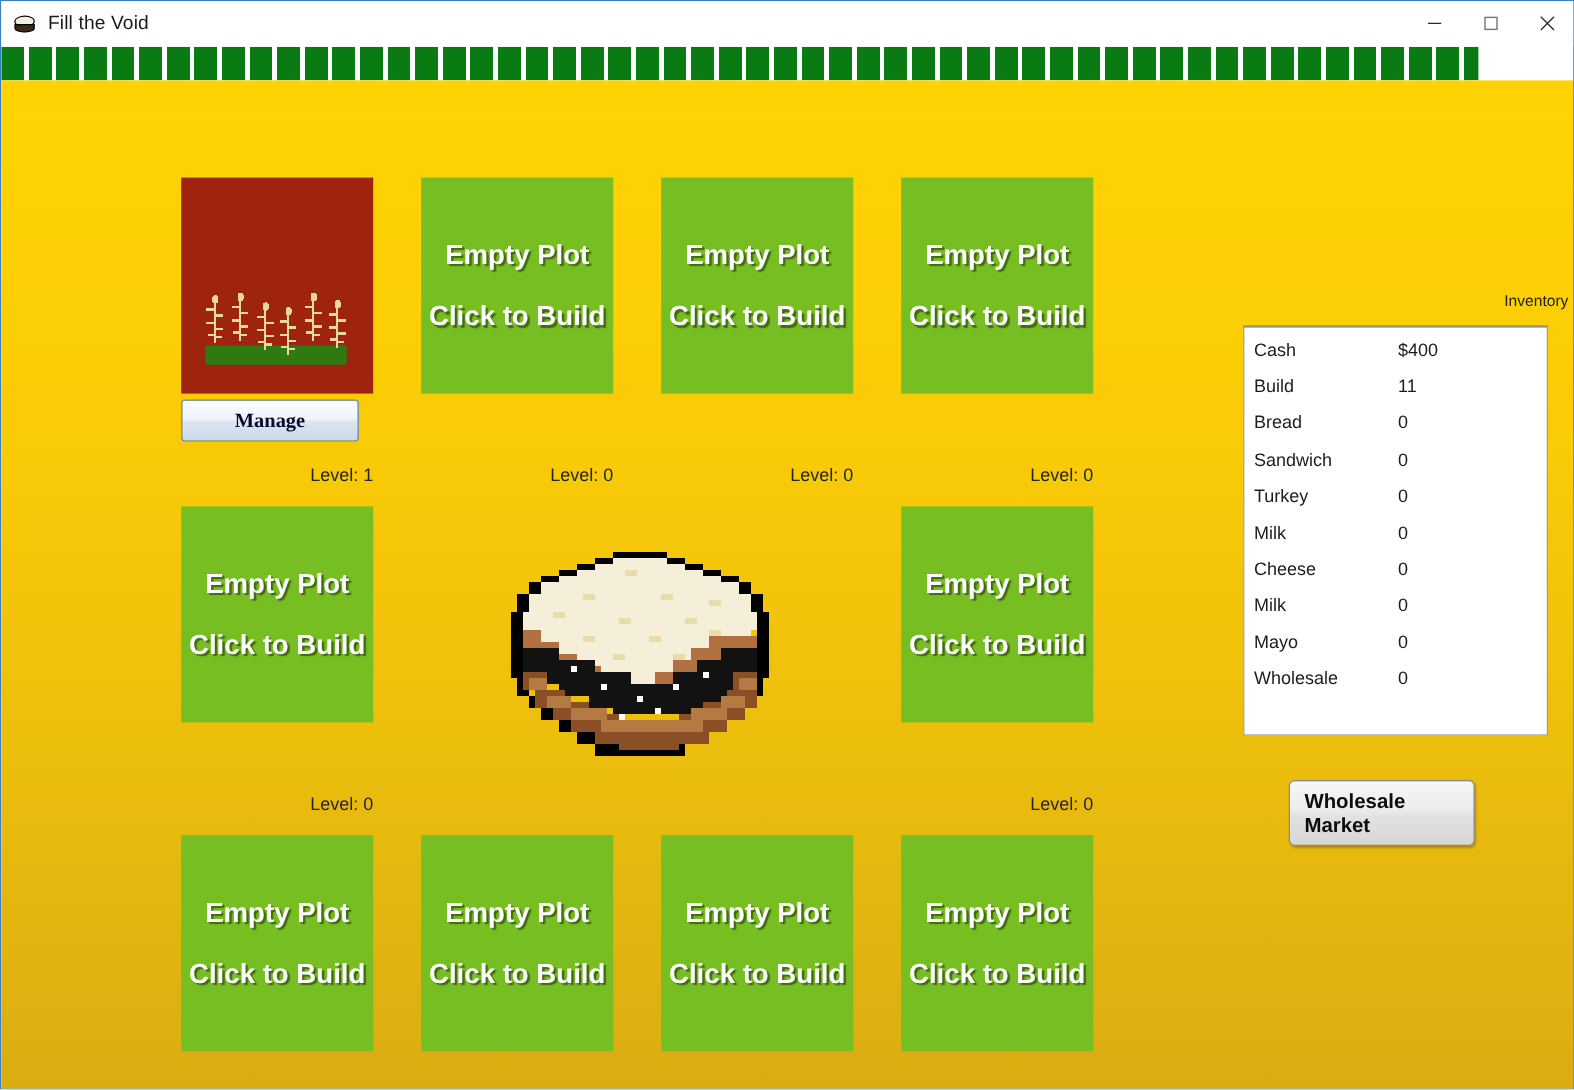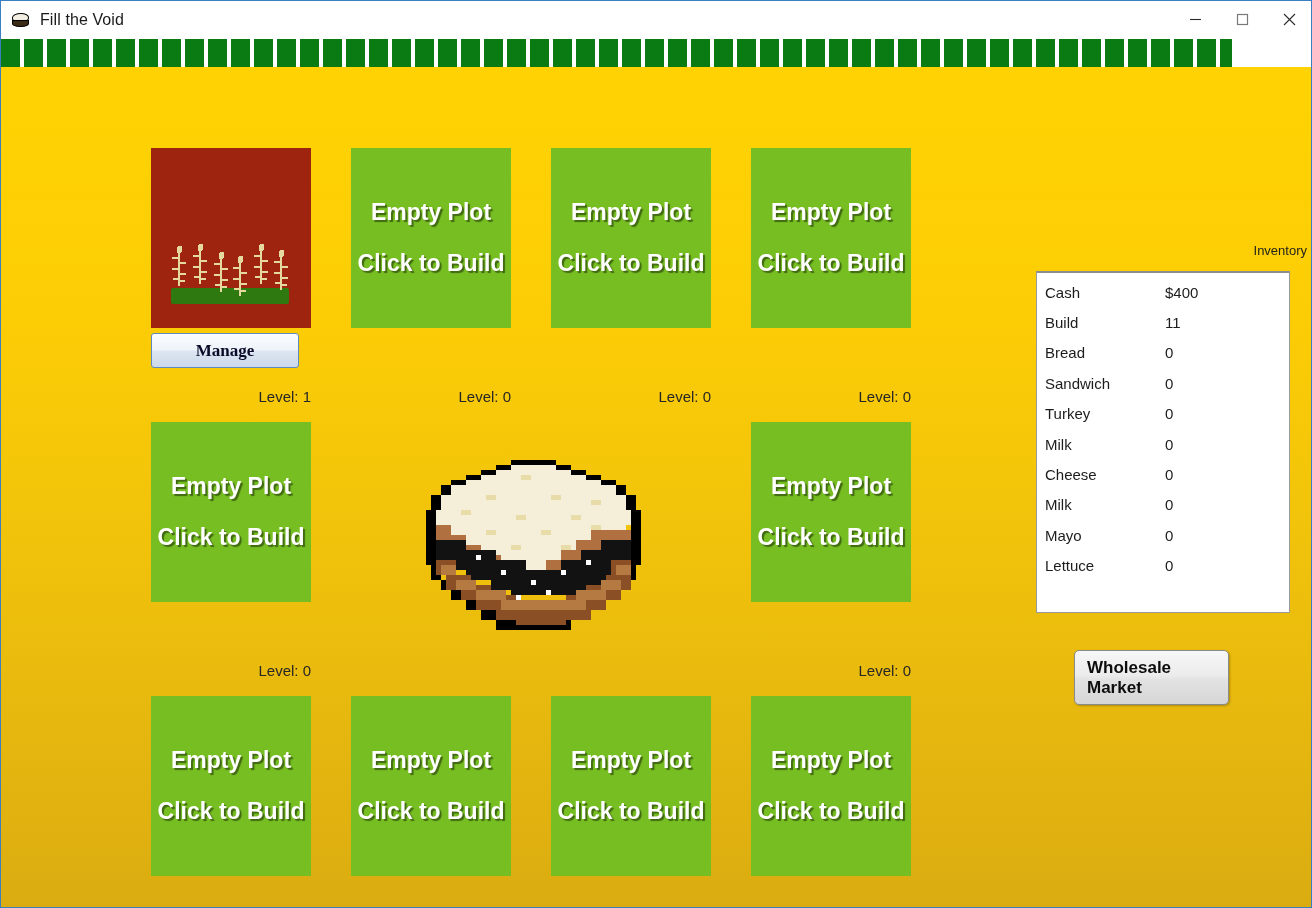--- a/index.html
+++ b/index.html
@@ -569,21 +569,21 @@
         </div>
         <div class="inv-row">
           <div class="inv-key">Milk</div>
           <div class="inv-val">0</div>
         </div>
         <div class="inv-row">
           <div class="inv-key">Mayo</div>
           <div class="inv-val">0</div>
         </div>
         <div class="inv-row">
-          <div class="inv-key">Lettuce</div>
+          <div class="inv-key">Wholesale</div>
           <div class="inv-val">0</div>
         </div>
       </div>
 
     <div class="market-btn">Wholesale Market</div>
 
   </div>
 </div>
 
 </body></html>

